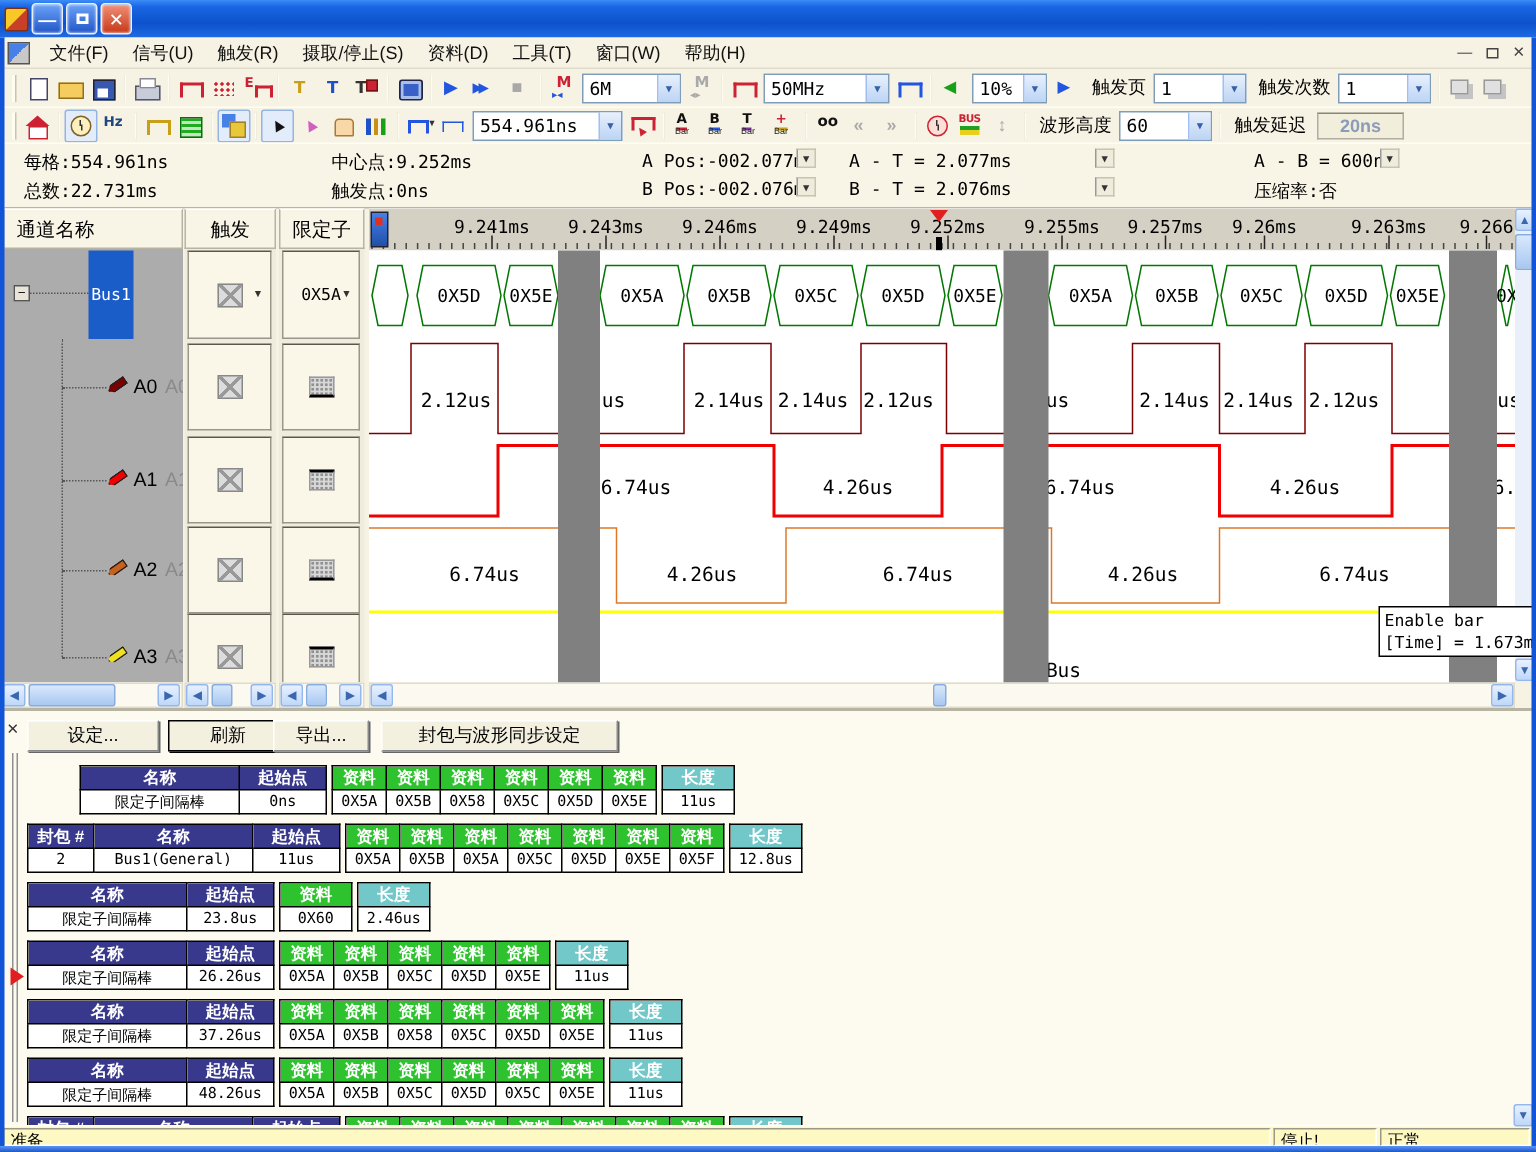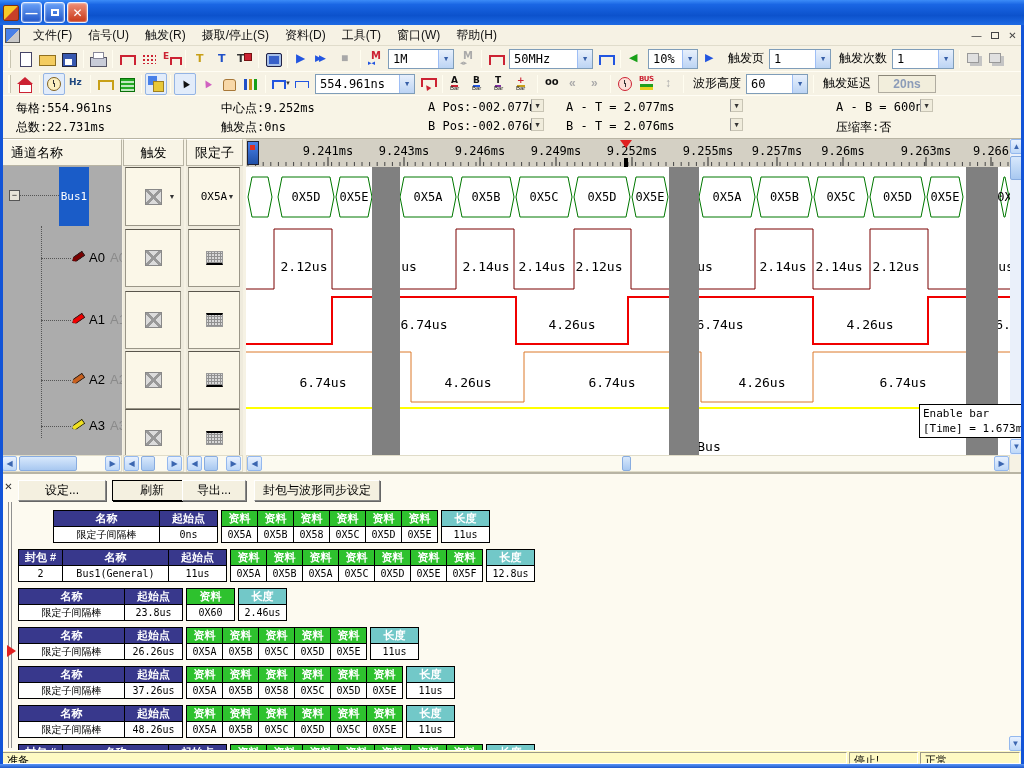--- a/index.html
+++ b/index.html
@@ -227,21 +227,21 @@
         <span class="ic ic-run-repeat"></span>
       </div>
       <div class="ti">
         <span class="ic ic-stop"></span>
       </div>
       <div class="tb-sep"></div>
       <div class="ti">
         <span class="ic ic-depth-in"></span>
       </div>
       <div class="combo" style="width: 66px;">
-        <span class="cv">1M</span>
+        <span class="cv">6M</span>
         <span class="db">▼</span>
       </div>
       <div class="ti">
         <span class="ic ic-depth-out"></span>
       </div>
       <div class="tb-sep"></div>
       <div class="ti">
         <span class="ic ic-rate-red"></span>
       </div>
       <div class="combo" style="width: 84px;">
@@ -412,21 +412,21 @@
         <div class="pen" style="background: rgb(240, 0, 0);"></div>
         <span class="ch-name">A1</span>
         <span class="ch-alt">A1</span>
       </div>
       <div class="ch-row" style="top: 185px;">
         <div class="doth" style="left: 39px; top: 50%; width: 30px;"></div>
         <div class="pen" style="background: rgb(200, 96, 30);"></div>
         <span class="ch-name">A2</span>
         <span class="ch-alt">A2</span>
       </div>
-      <div class="ch-row" style="top: 231px;">
+      <div class="ch-row" style="top: 243px;">
         <div class="doth" style="left: 39px; top: 50%; width: 30px;"></div>
         <div class="pen" style="background: rgb(240, 224, 32);"></div>
         <span class="ch-name">A3</span>
         <span class="ch-alt">A3</span>
       </div>
     </div>
   <div class="col-body" id="trig-body" style="left:123px;width:61px">
       <div class="cell" style="top: 1px; height: 59px; width: 56px;">
         <div class="hatch"></div>
         <span class="dd">▼</span>
@@ -675,21 +675,21 @@
     <div class="sb-btn" style="left:994px;top:1px;width:15px">▶</div>
   </div>
 
   <div id="packets">
     <div id="pk-close">✕</div>
     <div class="splitter" style="left:8px"></div>
     <div class="splitter" style="left:11px"></div>
     <div class="pk-btn" style="left:18px;width:88px">设定...</div>
     <div class="pk-btn def" style="left:112px;width:80px">刷新</div>
     <div class="pk-btn" style="left:182px;width:64px">导出...</div>
-    <div class="pk-btn" style="left:254px;width:126px">封包与波形同步设定</div>
+    <div class="pk-btn" style="left:254px;width:158px">封包与波形同步设定</div>
     <div id="pk-tables">
         <div class="pk-table" style="left: 53px; top: 36px;">
           <table class="t-main">
             <tbody>
               <tr class="hd">
                 <td style="width:106px">名称</td>
                 <td style="width:58px">起始点</td>
               </tr>
               <tr class="vl">
                 <td style="width:106px">限定子间隔棒</td>

